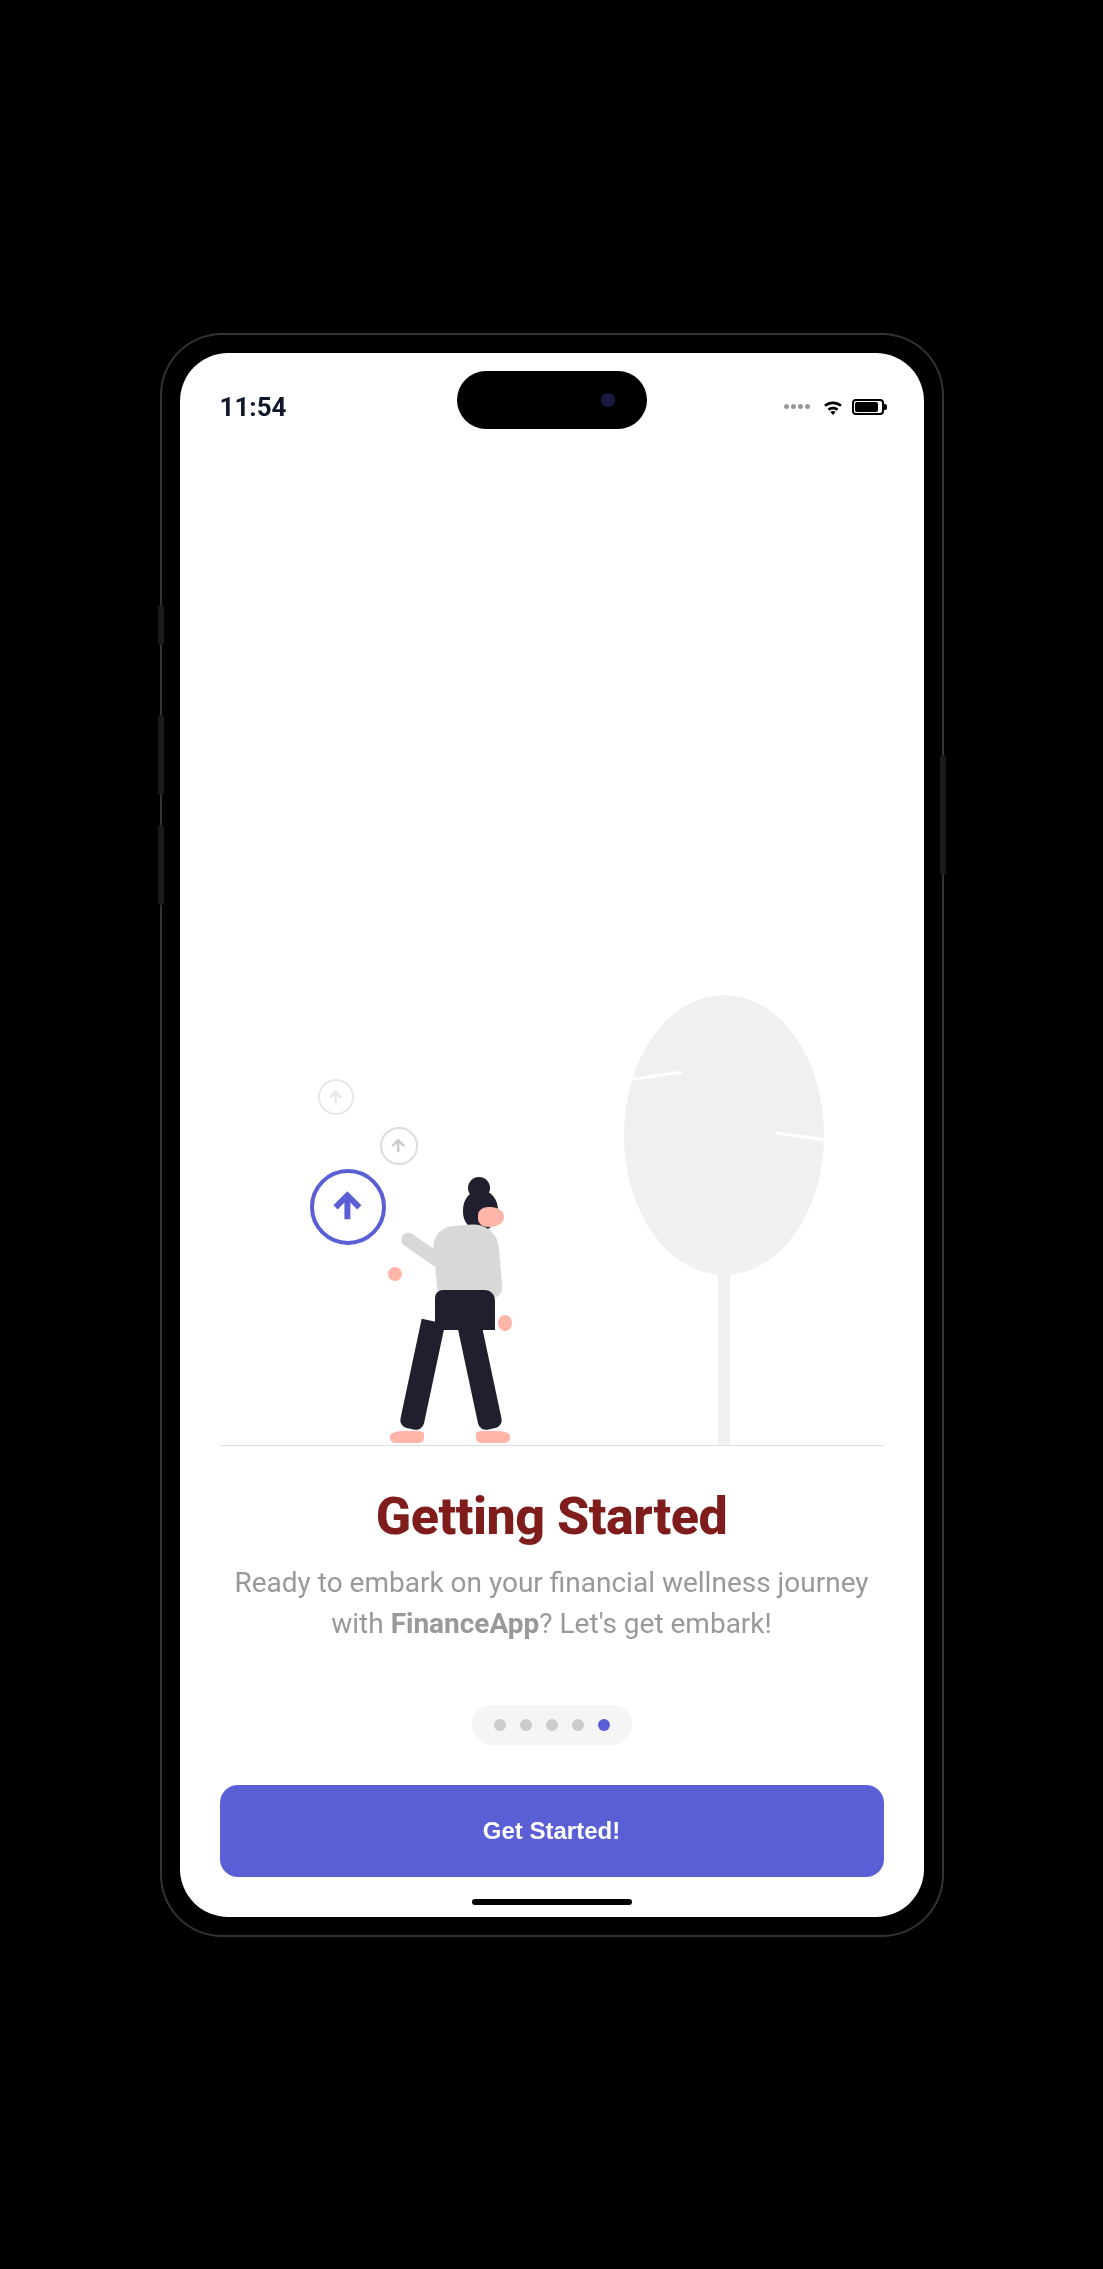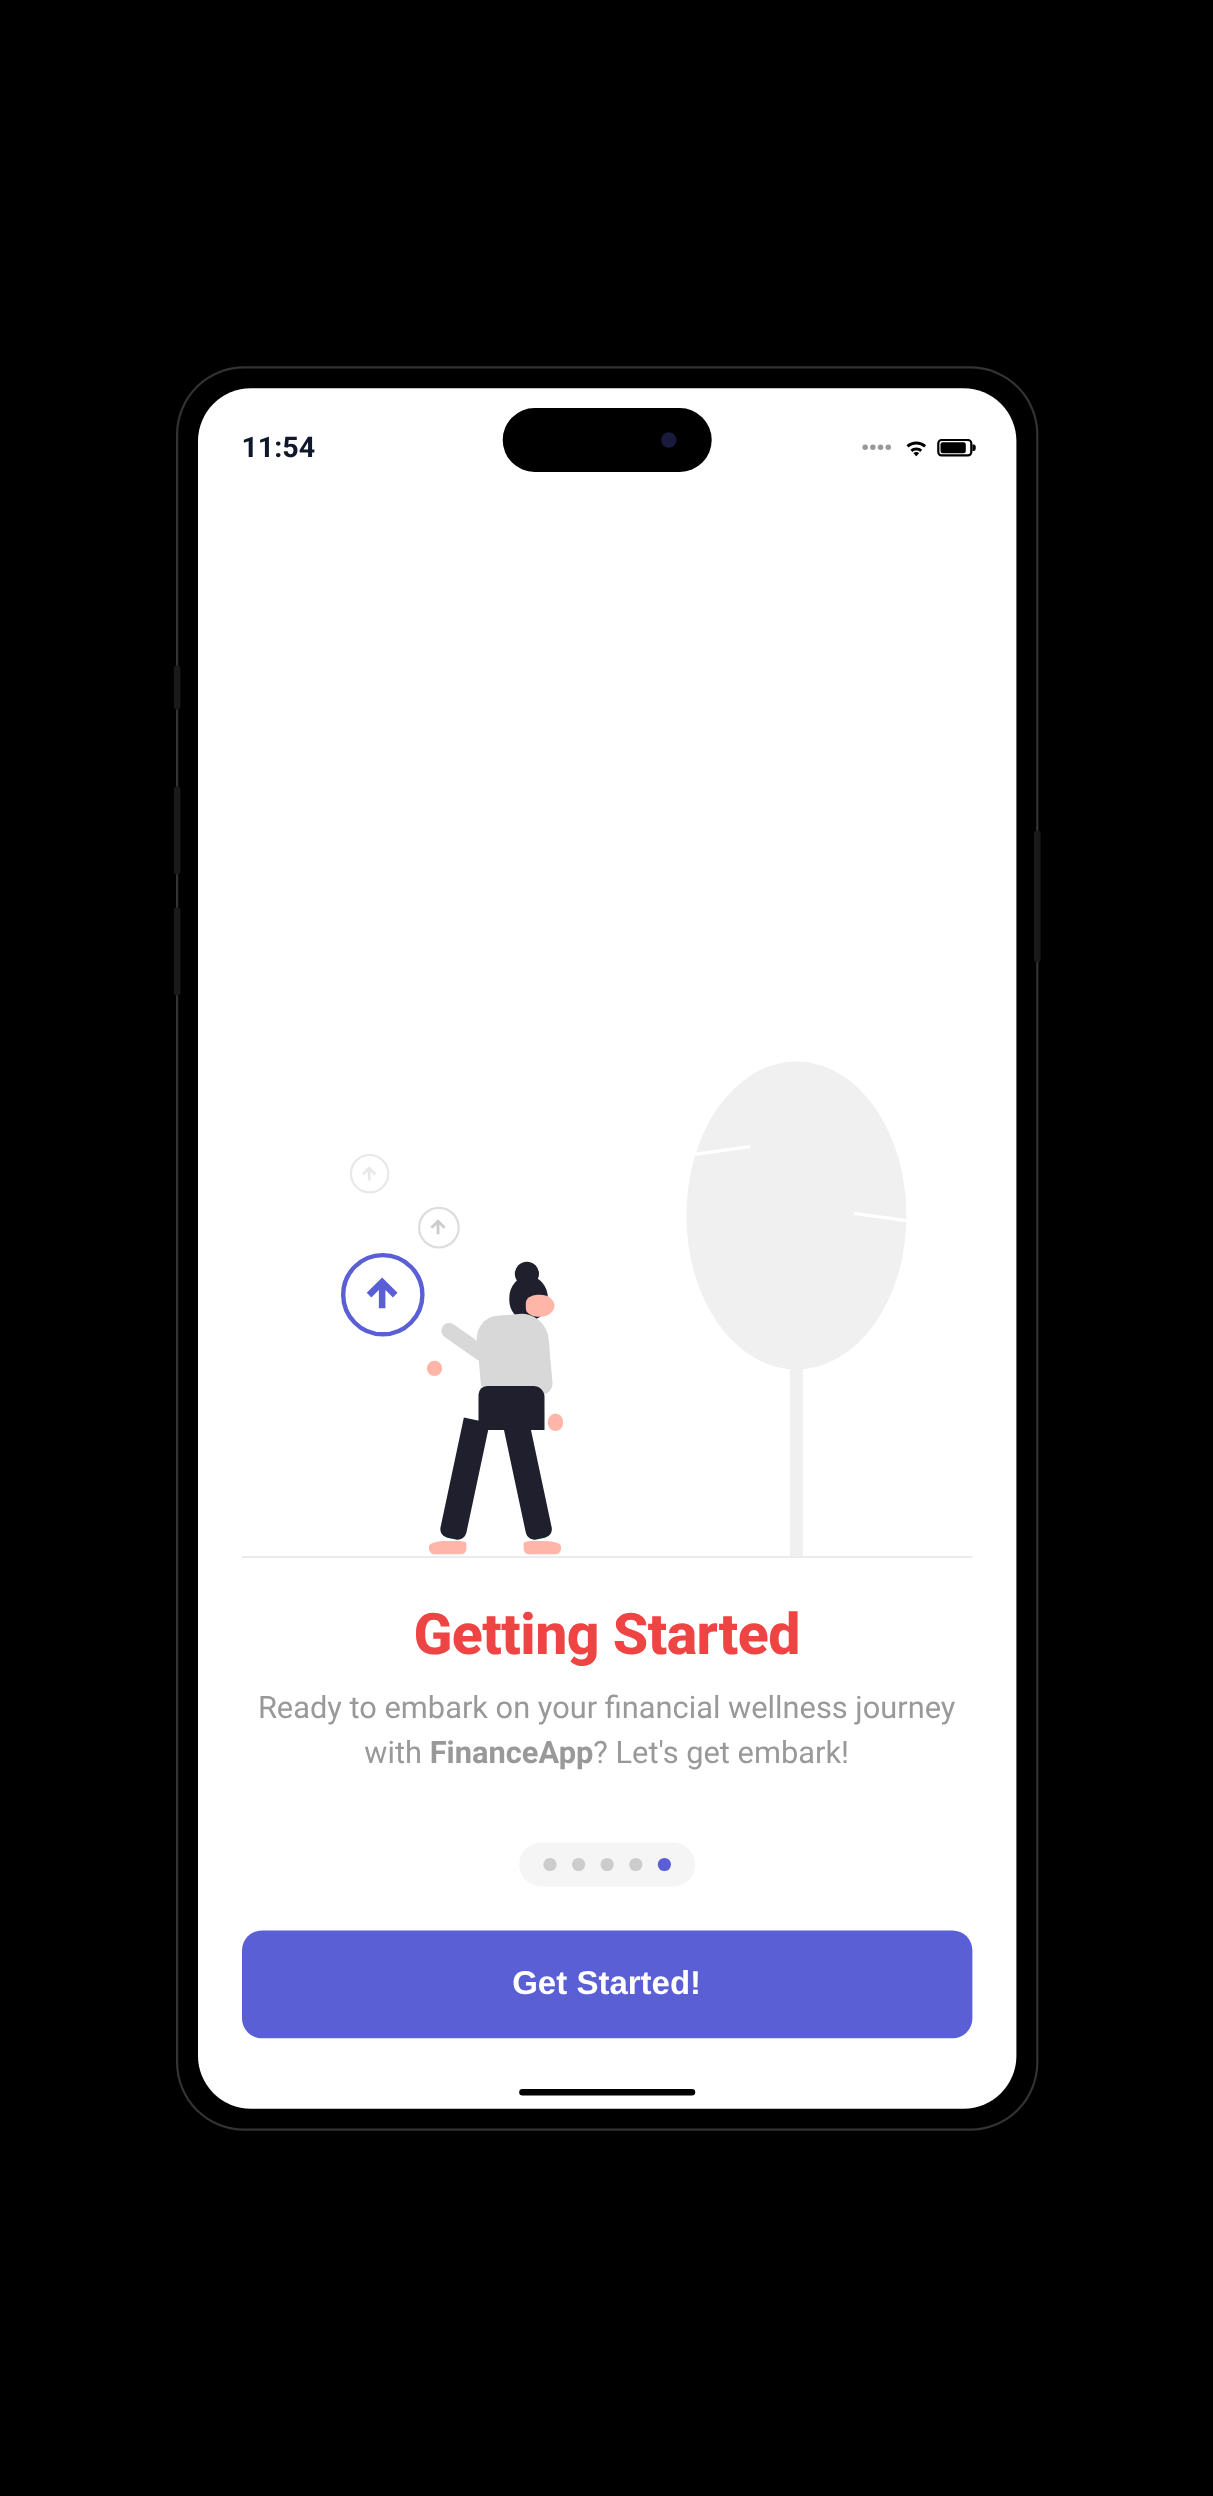--- a/index.html
+++ b/index.html
@@ -363,21 +363,21 @@
     }
     
     .text-section {
       text-align: center;
       padding: 40px 0 60px;
     }
     
     .heading {
       font-size: 52px;
       font-weight: 800;
-      color: #ef4444;
+      color: #7f1d1d;
       margin-bottom: 16px;
       letter-spacing: -0.5px;
     }
     
     .subtitle {
       font-size: 28px;
       color: #999;
       line-height: 1.45;
       font-weight: 400;
     }
@@ -407,25 +407,25 @@
     .page-dot.active {
       background: #5b5fd6;
     }
     
     .cta-button {
       background: #5b5fd6;
       color: #fff;
       border: none;
       border-radius: 18px;
       padding: 32px;
-      font-size: 30px;
+      font-size: 24px;
       font-weight: 700;
       width: 100%;
       cursor: pointer;
-      margin-bottom: 46px;
+      margin-bottom: 22px;
     }
     
     .home-indicator {
       width: 160px;
       height: 6px;
       background: #000;
       border-radius: 3px;
       margin: 0 auto 12px;
     }
     

